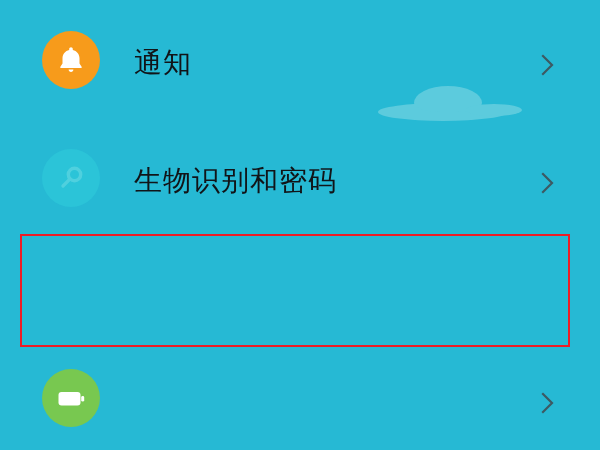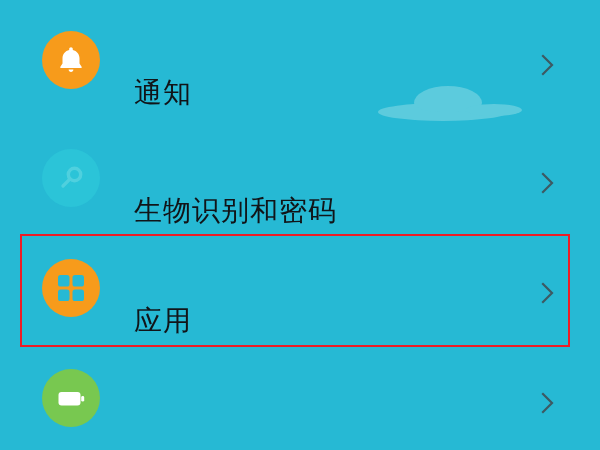--- a/index.html
+++ b/index.html
@@ -81,21 +81,20 @@
   .icon-wrap svg { display: block; }
 
   .label {
     position: absolute;
     left: 134px;
     font-size: 28px;
     line-height: 1;
     color: #111418;
     letter-spacing: 1px;
     white-space: nowrap;
-    margin-top: 30px;
   }
 
   .chevron {
     position: absolute;
     left: 538px;
     width: 20px;
     height: 30px;
   }
   .chevron svg { display: block; }
 
@@ -146,36 +145,20 @@
       </svg>
     </span>
     <span class="label" style="top:44px">生物识别和密码</span>
     <span class="chevron" style="top:45px">
       <svg width="20" height="30" viewBox="0 0 20 30">
         <path d="M5 6 L14 15 L5 24" fill="none" stroke="#3d5a63" stroke-width="2.2" stroke-linecap="square" stroke-linejoin="miter"></path>
       </svg>
     </span>
   </div>
 
-  <div class="row row-2">
-    <span class="icon-wrap icon-orange">
-      <svg width="30" height="30" viewBox="0 0 30 30">
-        <rect x="2" y="2" width="11.5" height="11.5" rx="2.6" fill="#26b9d4"></rect>
-        <rect x="16.5" y="2" width="11.5" height="11.5" rx="2.6" fill="#26b9d4"></rect>
-        <rect x="2" y="16.5" width="11.5" height="11.5" rx="2.6" fill="#26b9d4"></rect>
-        <rect x="16.5" y="16.5" width="11.5" height="11.5" rx="2.6" fill="#26b9d4"></rect>
-      </svg>
-    </span>
-    <span class="label" style="top:44px">应用</span>
-    <span class="chevron" style="top:45px">
-      <svg width="20" height="30" viewBox="0 0 20 30">
-        <path d="M5 6 L14 15 L5 24" fill="none" stroke="#3d5a63" stroke-width="2.2" stroke-linecap="square" stroke-linejoin="miter"></path>
-      </svg>
-    </span>
-  </div>
 
   <div class="row row-3">
     <span class="icon-wrap icon-green">
       <svg width="34" height="34" viewBox="0 0 34 34">
         <rect x="4.5" y="11" width="22" height="13.5" rx="3" fill="#ffffff"></rect>
         <rect x="27.2" y="15" width="3.0" height="5.6" rx="1.4" fill="#ffffff"></rect>
       </svg>
     </span>
     <span class="chevron" style="top:45px">
       <svg width="20" height="30" viewBox="0 0 20 30">

